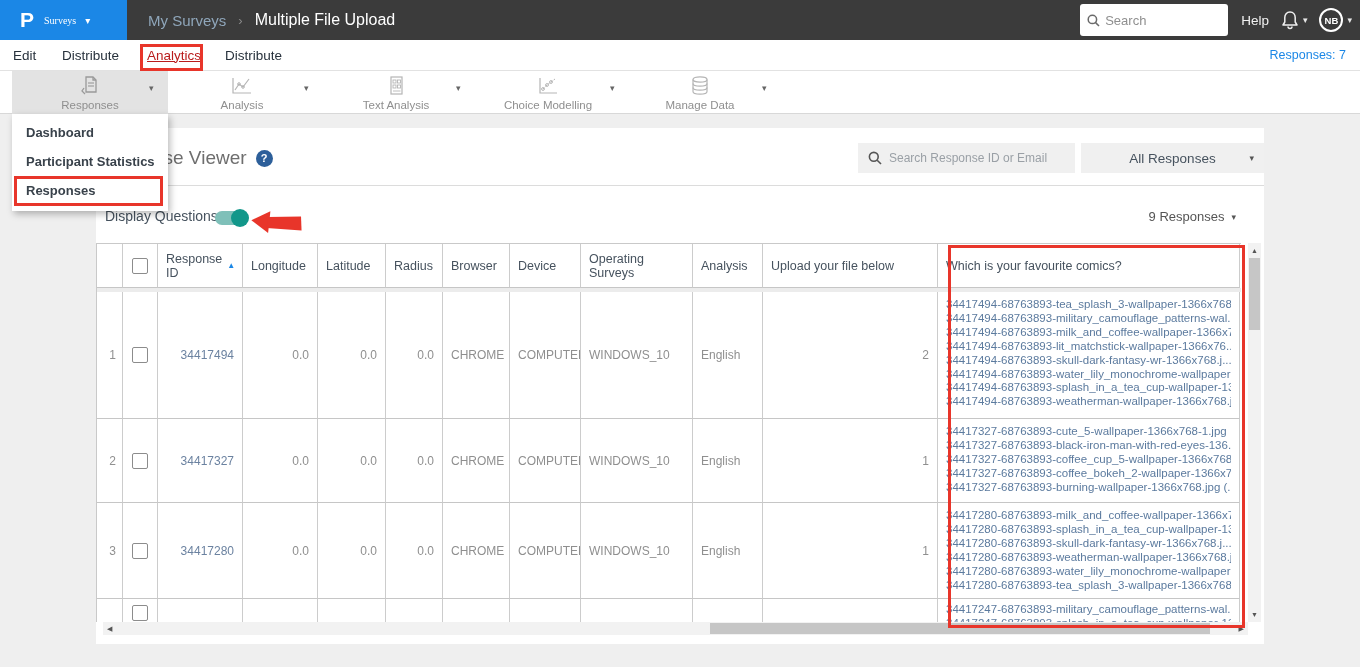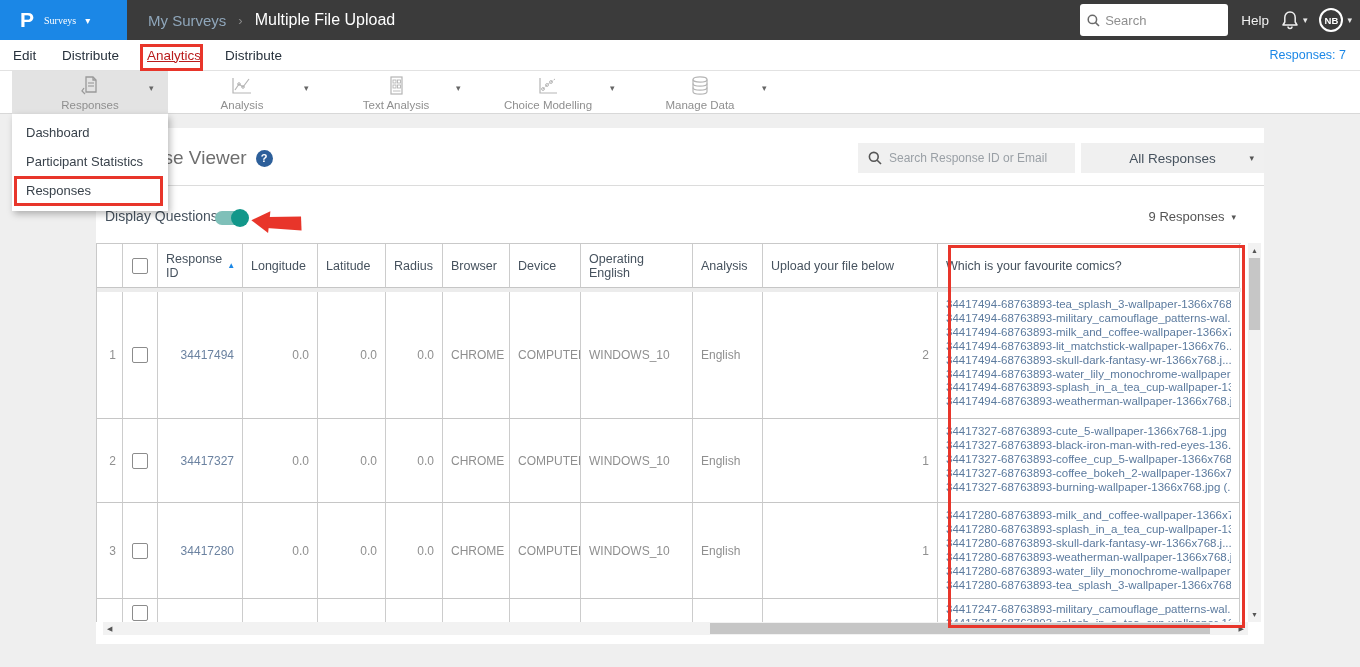--- a/index.html
+++ b/index.html
@@ -39,21 +39,21 @@
   
   .toolbar { position:absolute; left:0; top:71px; width:1360px; height:43px; background:#fff; border-bottom:1px solid #d8d8d8; z-index:5; }
   .tb-item { position:absolute; top:0; height:43px; display:flex; flex-direction:column; align-items:center; justify-content:flex-start;
              padding-top:3px; cursor:pointer; }
   .tb-item.selected { background:#e3e3e3; }
   .tb-label { font-size:11.5px; color:#8f8f8f; margin-top:1px; }
   .tb-caret { position:absolute; top:12px; font-size:9px; color:#666; cursor:pointer; }
 
   
   .menu { position:absolute; left:12px; top:114px; width:156px; height:97px; background:#fff;
-          box-shadow:2px 3px 7px rgba(0,0,0,0.28); z-index:20; }
+          box-shadow:2px 3px 7px rgba(0,0,0,0.28); z-index:20;font-weight:bold; }
   .menu-item { position:absolute; left:14px; font-size:13px; color:#39424b; cursor:pointer; white-space:nowrap; }
 
   
   .panel { position:absolute; left:96px; top:128px; width:1168px; height:516px; background:#fff; z-index:2; }
   .page-title-row { position:absolute; left:2px; top:19px; display:flex; align-items:center; gap:9px; }
   .page-title { font-size:19px; color:#6e6e6e; }
   .help-circle { width:17px; height:17px; border-radius:50%; background:#2d5f9a; color:#fff; font-size:11px; font-weight:bold;
                  display:flex; align-items:center; justify-content:center; cursor:pointer; }
   .resp-search { position:absolute; left:762px; top:15px; width:217px; height:30px; background:#f0f0f0; display:flex; align-items:center; padding:0 10px; }
   .resp-search input { border:0; outline:0; background:transparent; font-size:12px; color:#4c1d95; width:175px; margin-left:7px;
@@ -247,21 +247,21 @@
           </div>
         <div class="cell">
             <span>Response ID</span>
             <span class="sort-asc">▲</span>
           </div>
         <div class="cell">Longitude</div>
         <div class="cell">Latitude</div>
         <div class="cell">Radius</div>
         <div class="cell">Browser</div>
         <div class="cell">Device</div>
-        <div class="cell">Operating English</div>
+        <div class="cell">Operating Surveys</div>
         <div class="cell">Analysis</div>
         <div class="cell">Upload your file below</div>
         <div class="cell">Which is your favourite comics?</div>
       </div>
       <div class="spacer"></div>
 
       <div class="trow row1">
         <div class="cell r-num">1</div>
         <div class="cell c-cb">
             <span class="cbx"></span>

